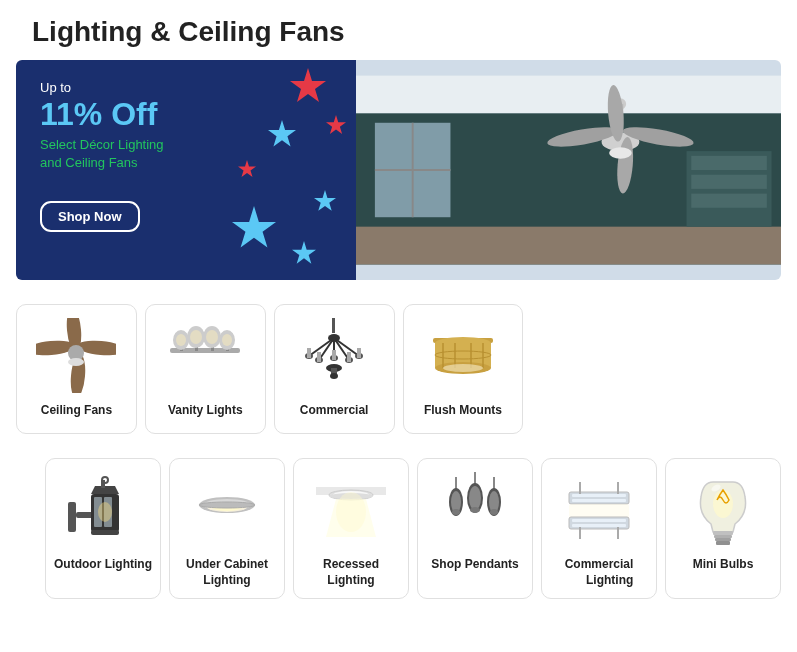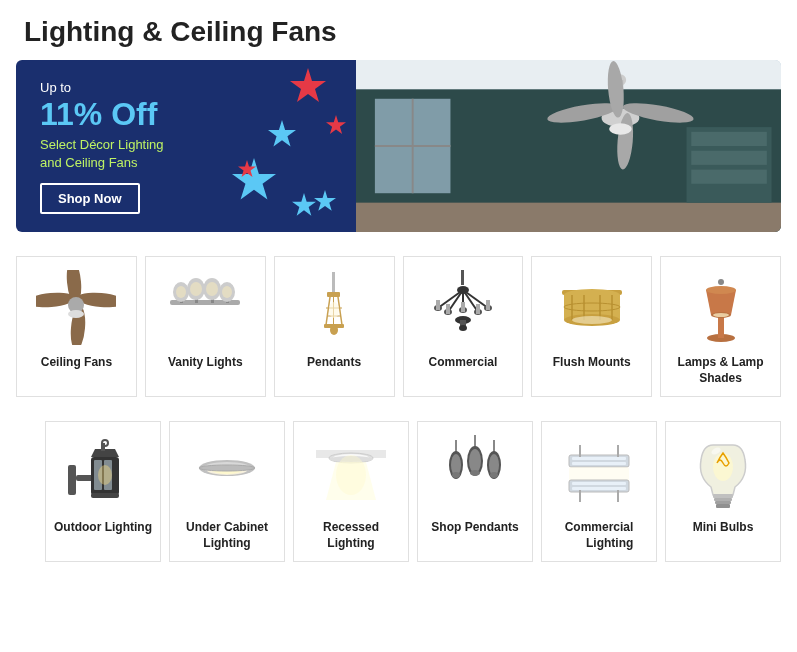--- a/index.html
+++ b/index.html
@@ -1,29 +1,29 @@
 <!DOCTYPE html>
 <html><head>
   <meta charset="utf-8">
   <style>
     * { box-sizing: border-box; margin: 0; padding: 0; }
     body { font-family: Arial, sans-serif; background: #fff; width: 797px; }
 
     .page-title {
       font-size: 28px;
       font-weight: bold;
-      padding: 16px 16px 12px 24px;
+      padding: 16px 16px 12px 32px;
       color: #222;
     }
 
     .banner {
       margin: 0 16px;
       border-radius: 6px;
       overflow: hidden;
-      height: 172px;
+      height: 220px;
       display: flex;
       position: relative;
     }
 
     .banner-left {
       width: 340px;
       background: #1a2f6e;
       padding: 20px 24px;
       position: relative;
       flex-shrink: 0;
@@ -37,37 +37,37 @@
     }
 
     .banner-left .discount {
       color: #5bc8f5;
       font-size: 32px;
       font-weight: bold;
       line-height: 1.1;
     }
 
     .banner-left .desc {
-      color: #bef264;
+      color: #22c55e;
       font-size: 13px;
       margin-top: 4px;
       line-height: 1.4;
     }
 
     .banner-left .shop-btn {
-      margin-top: 10px;
+      margin-top: 28px;
       display: inline-block;
       border: 2px solid #fff;
       color: #fff;
       background: transparent;
       padding: 6px 16px;
       font-size: 13px;
       font-weight: bold;
       cursor: pointer;
-      border-radius: 2px;
+      border-radius: 11px;
     }
 
     .banner-right {
       flex: 1;
       background: #d0dce8;
       overflow: hidden;
       position: relative;
       display: flex;
       align-items: center;
       justify-content: center;
@@ -76,21 +76,21 @@
     .category-grid {
       display: grid;
       grid-template-columns: repeat(6, 1fr);
       gap: 8px;
       padding: 16px 16px;
       margin-top: 8px;
     }
 
     .category-item {
       border: 1px solid #e0e0e0;
-      border-radius: 0;
+      border-radius: 10px;
       display: flex;
       flex-direction: column;
       align-items: center;
       padding: 10px 6px 10px 6px;
       cursor: pointer;
       background: #fff;
       min-height: 130px;
     }
 
     .category-img-area {
@@ -245,42 +245,20 @@
         <ellipse cx="47" cy="19" rx="6" ry="7" fill="#e8e0c0" opacity="0.8"></ellipse>
 
         <rect x="61" y="25" width="3" height="8" fill="#888"></rect>
         <ellipse cx="62" cy="22" rx="8" ry="10" fill="#ccc"></ellipse>
         <ellipse cx="62" cy="22" rx="5" ry="6" fill="#e8e0c0" opacity="0.8"></ellipse>
       </svg>
     </div>
     <div class="category-label">Vanity Lights</div>
   </div>
 
-  <div class="category-item">
-    <div class="category-img-area">
-      <svg viewBox="0 0 80 75">
-
-        <rect x="38" y="2" width="3" height="20" fill="#bbb"></rect>
-
-        <rect x="33" y="22" width="13" height="5" fill="#c8a050" rx="1"></rect>
-        <line x1="36" y1="27" x2="32" y2="55" stroke="#c8a050" stroke-width="1.5"></line>
-        <line x1="44" y1="27" x2="48" y2="55" stroke="#c8a050" stroke-width="1.5"></line>
-        <line x1="39.5" y1="27" x2="39.5" y2="55" stroke="#c8a050" stroke-width="1"></line>
-        <rect x="30" y="54" width="20" height="4" fill="#c8a050" rx="1"></rect>
-
-        <line x1="32" y1="38" x2="48" y2="38" stroke="#c8a050" stroke-width="1"></line>
-        <line x1="33" y1="46" x2="47" y2="46" stroke="#c8a050" stroke-width="1"></line>
-
-        <ellipse cx="40" cy="60" rx="4" ry="5" fill="#c8a050"></ellipse>
-
-        <ellipse cx="40" cy="40" rx="5" ry="8" fill="#fff9e0" opacity="0.6"></ellipse>
-      </svg>
-    </div>
-    <div class="category-label">Pendants</div>
-  </div>
 
   <div class="category-item">
     <div class="category-img-area">
       <svg viewBox="0 0 80 75">
 
         <rect x="38" y="0" width="3" height="15" fill="#555"></rect>
 
         <ellipse cx="40" cy="20" rx="6" ry="4" fill="#333"></ellipse>
 
         <line x1="40" y1="20" x2="15" y2="38" stroke="#333" stroke-width="2"></line>
@@ -323,39 +301,20 @@
         <line x1="48" y1="25" x2="48" y2="50" stroke="#b89030" stroke-width="1.5"></line>
         <line x1="60" y1="25" x2="60" y2="50" stroke="#b89030" stroke-width="1.5"></line>
         <ellipse cx="40" cy="37" rx="28" ry="4" stroke="#b89030" stroke-width="1" fill="none"></ellipse>
 
         <ellipse cx="40" cy="50" rx="20" ry="4" fill="#fff9e0" opacity="0.5"></ellipse>
       </svg>
     </div>
     <div class="category-label">Flush Mounts</div>
   </div>
 
-  <div class="category-item">
-    <div class="category-img-area">
-      <svg viewBox="0 0 80 75">
-
-        <ellipse cx="40" cy="68" rx="14" ry="4" fill="#b87040"></ellipse>
-        <rect x="37" y="45" width="6" height="23" fill="#c87848"></rect>
-
-        <polygon points="25,20 55,20 50,45 30,45" fill="#c87848"></polygon>
-        <ellipse cx="40" cy="20" rx="15" ry="4" fill="#d08850"></ellipse>
-        <ellipse cx="40" cy="45" rx="10" ry="3" fill="#b87040"></ellipse>
-
-        <ellipse cx="40" cy="45" rx="8" ry="2" fill="#fff5cc" opacity="0.7"></ellipse>
-
-        <circle cx="40" cy="12" r="3" fill="#888"></circle>
-      </svg>
-    </div>
-    <div class="category-label" style="white-space:pre-line;">Lamps &amp; Lamp
-Shades</div>
-  </div>
 </div>
 
 <div class="category-grid" style="margin-top:-8px;padding-left:45px;">
 
   <div class="category-item">
     <div class="category-img-area">
       <svg viewBox="0 0 80 75">
 
         <rect x="5" y="30" width="8" height="30" fill="#555" rx="2"></rect>
         <rect x="13" y="40" width="20" height="6" fill="#555" rx="2"></rect>

